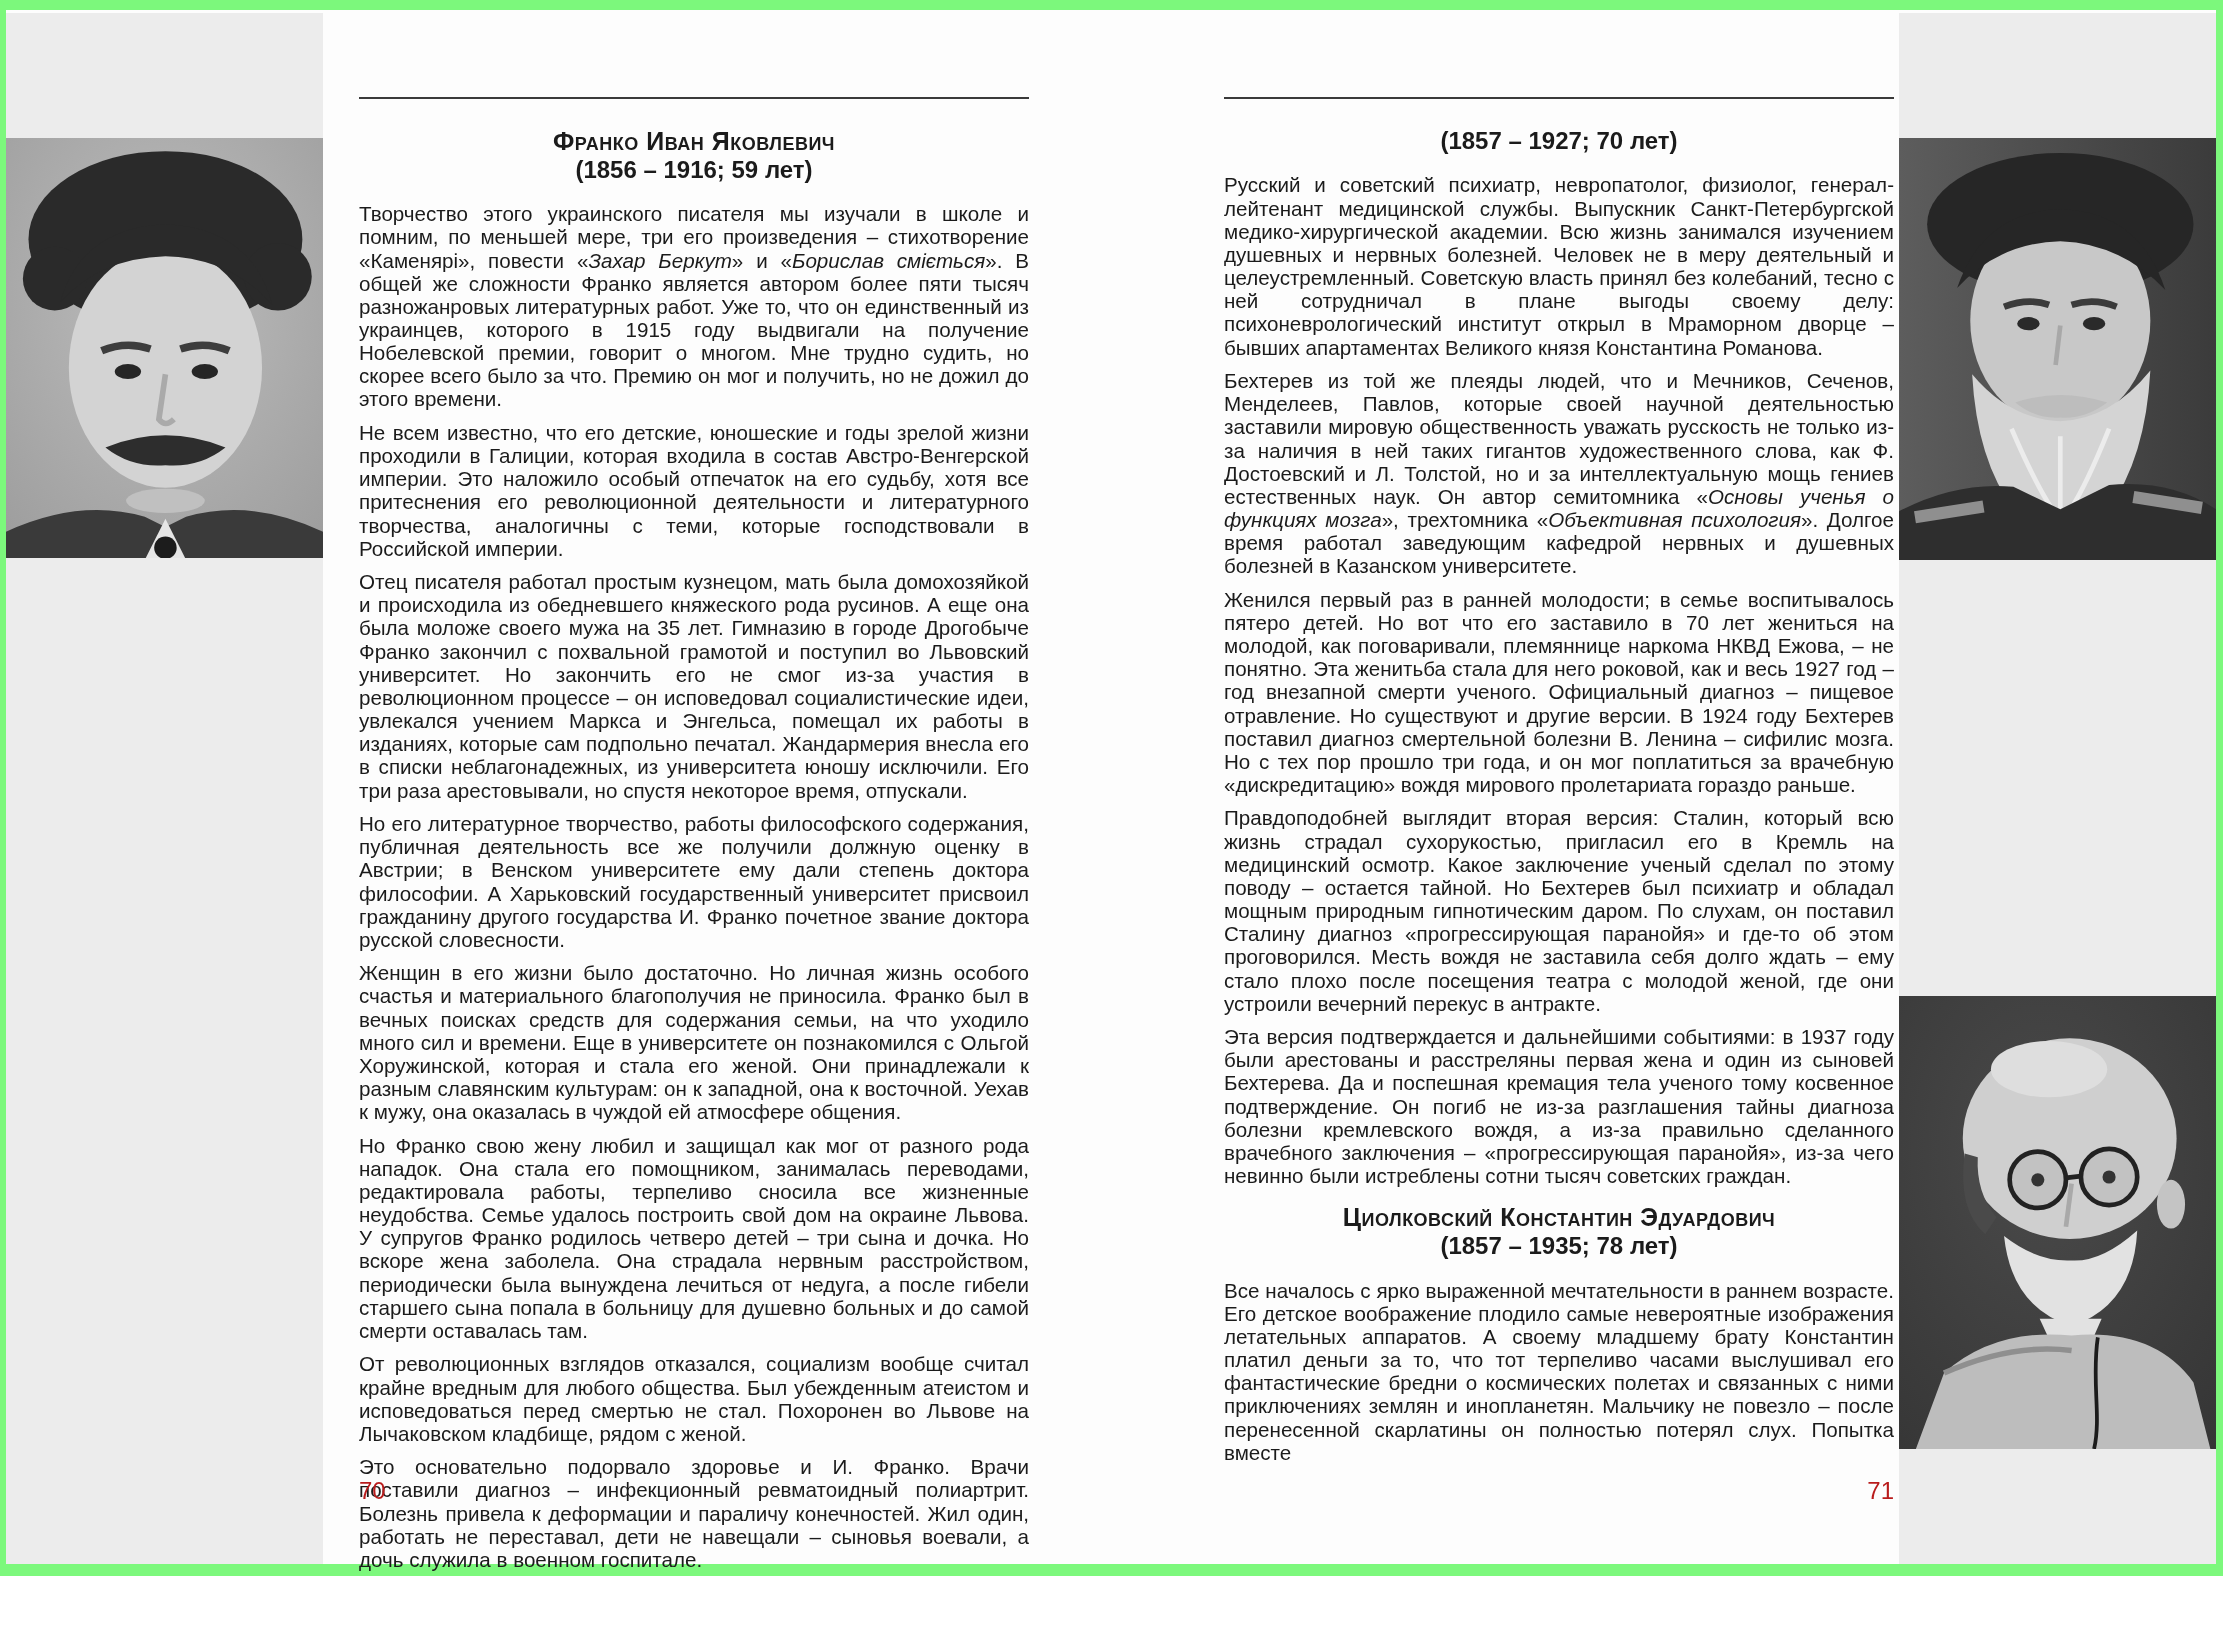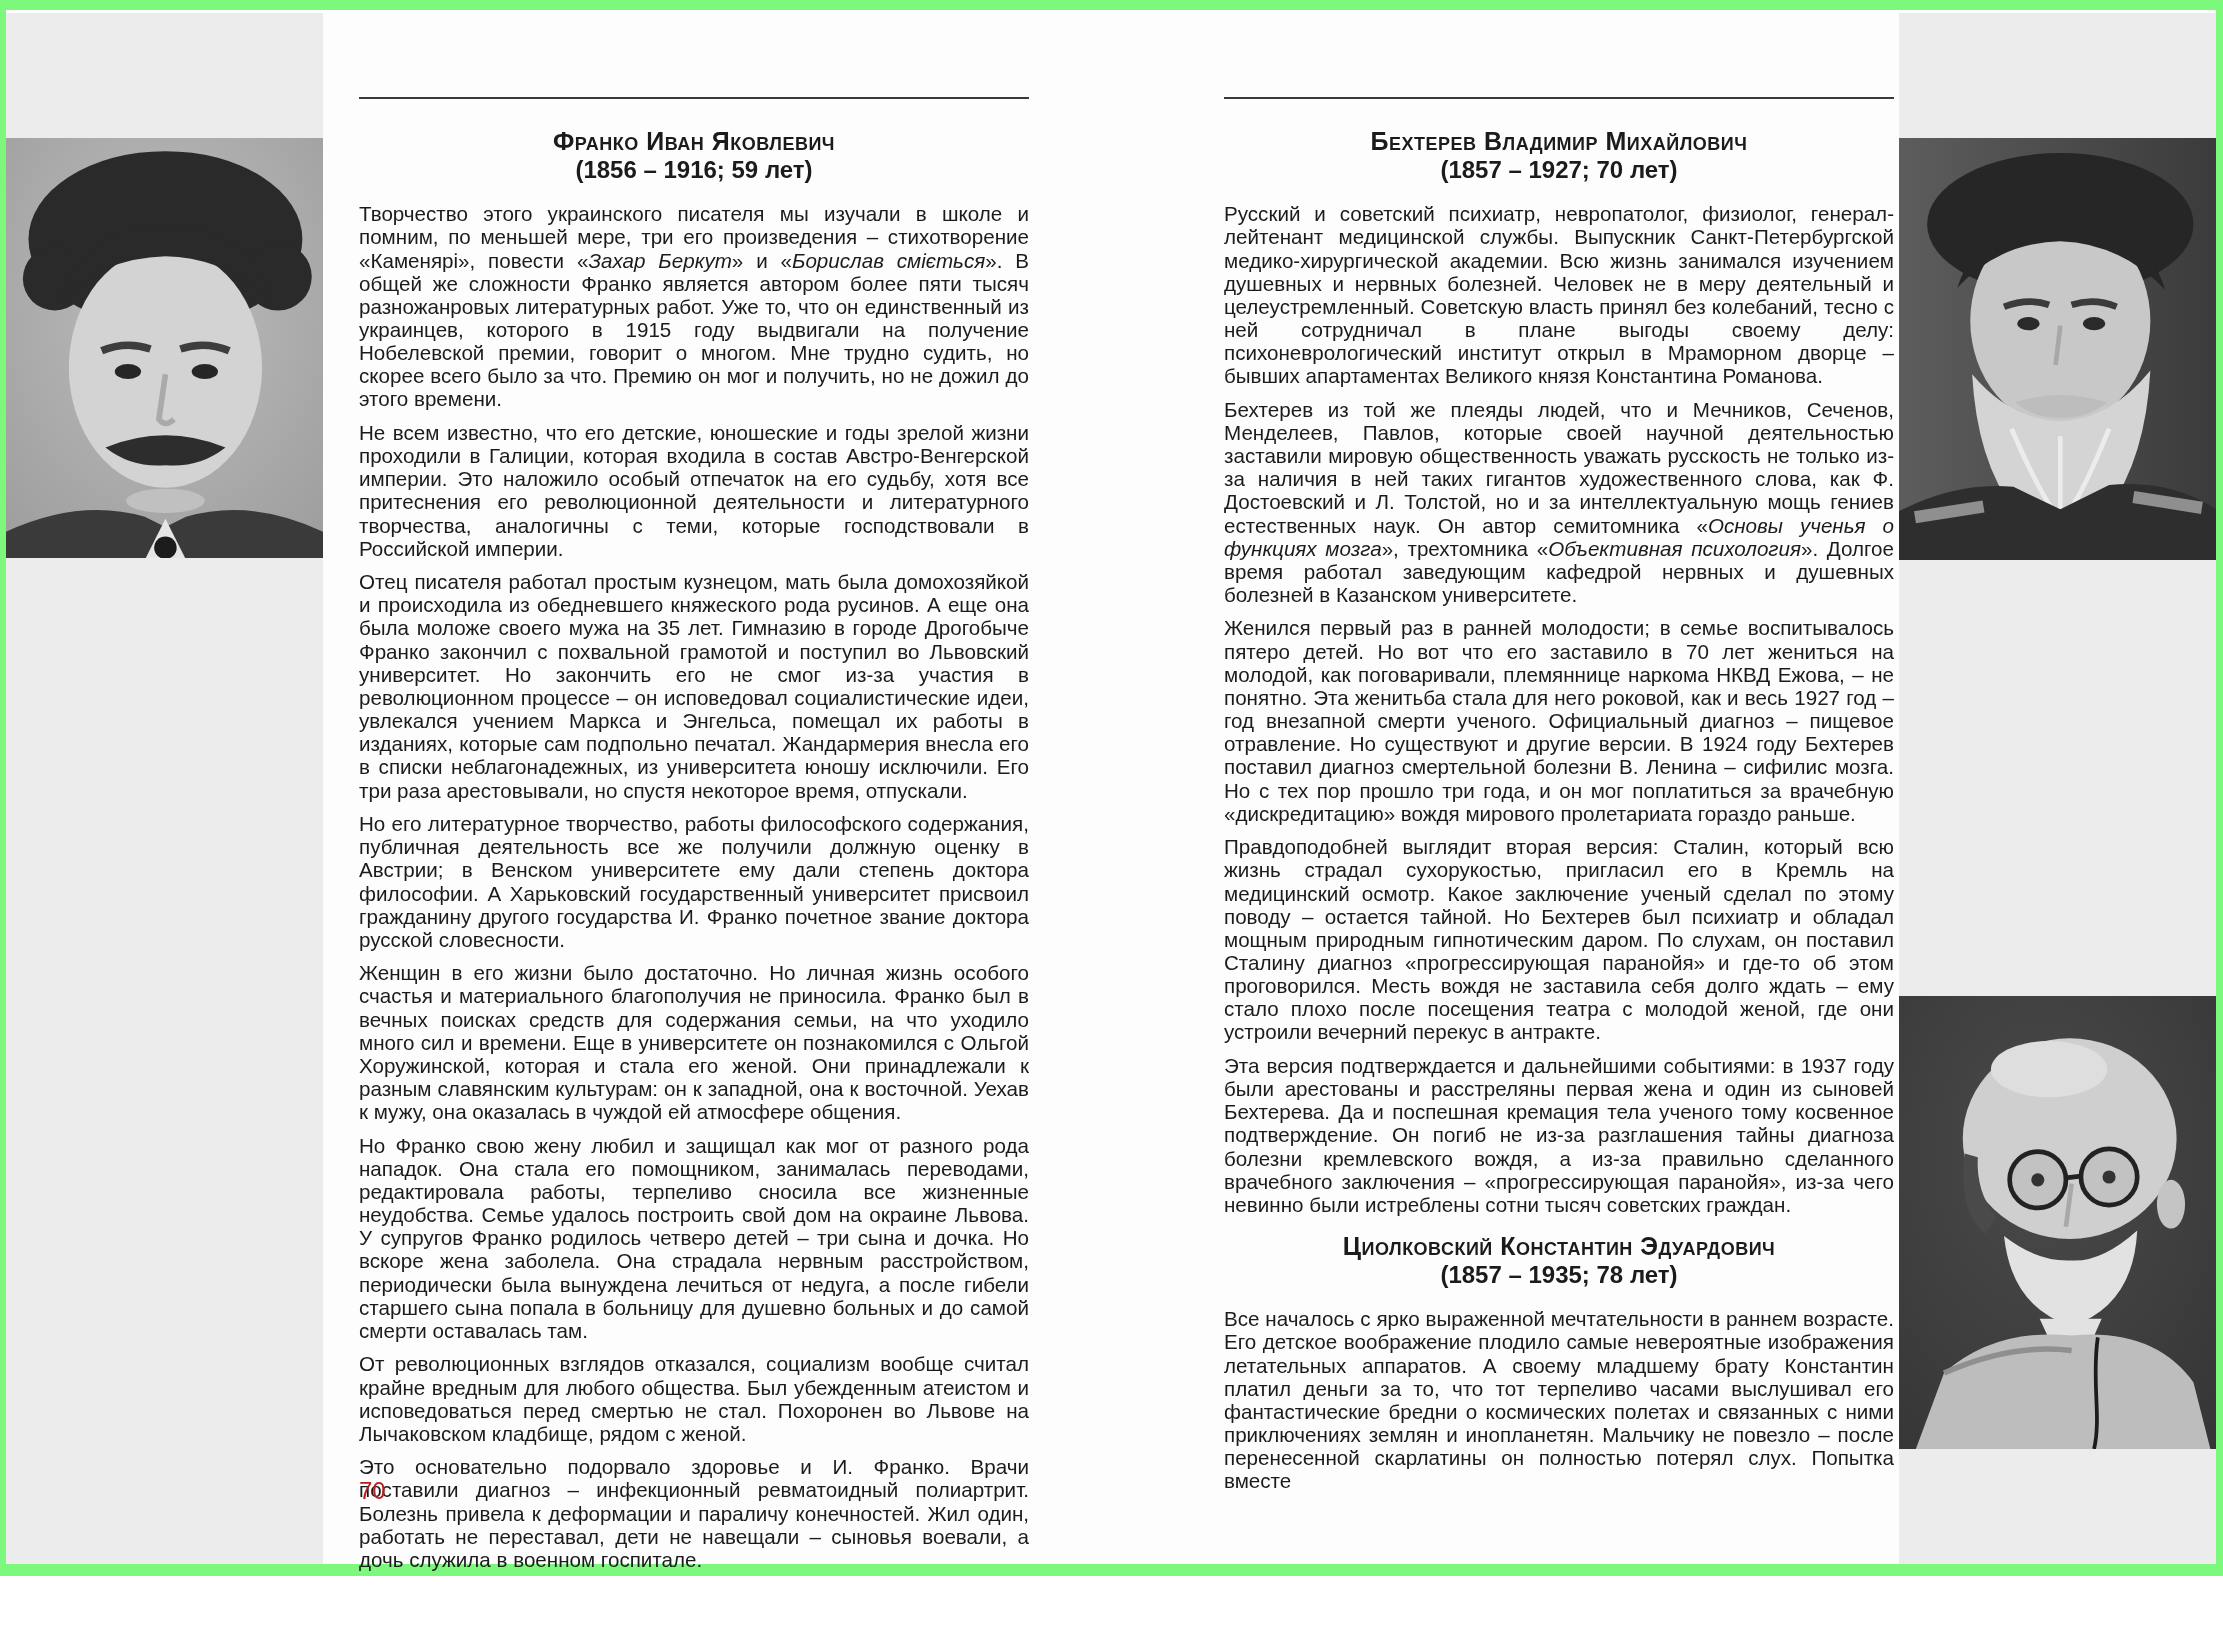--- a/index.html
+++ b/index.html
@@ -155,31 +155,31 @@
     <p class="body"><span>Но его литературное творчество, работы философского содержания, публичная деятельность все же получили должную оценку в Австрии; в Венском университете ему дали степень доктора философии. А Харьковский государственный университет присвоил гражданину другого государства И. Франко почетное звание доктора русской словесности.</span></p>
     <p class="body"><span>Женщин в его жизни было достаточно. Но личная жизнь особого счастья и материального благополучия не приносила. Франко был в вечных поисках средств для содержания семьи, на что уходило много сил и времени. Еще в университете он познакомился с Ольгой Хоружинской, которая и стала его женой. Они принадлежали к разным славянским культурам: он к западной, она к восточной. Уехав к мужу, она оказалась в чуждой ей атмосфере общения.</span></p>
     <p class="body"><span>Но Франко свою жену любил и защищал как мог от разного рода нападок. Она стала его помощником, занималась переводами, редактировала работы, терпеливо сносила все жизненные неудобства. Семье удалось построить свой дом на окраине Львова. У супругов Франко родилось четверо детей – три сына и дочка. Но вскоре жена заболела. Она страдала нервным расстройством, периодически была вынуждена лечиться от недуга, а после гибели старшего сына попала в больницу для душевно больных и до самой смерти оставалась там.</span></p>
     <p class="body"><span>От революционных взглядов отказался, социализм вообще считал крайне вредным для любого общества. Был убежденным атеистом и исповедоваться перед смертью не стал. Похоронен во Львове на Лычаковском кладбище, рядом с женой.</span></p>
     <p class="body"><span>Это основательно подорвало здоровье и И. Франко. Врачи поставили диагноз – инфекционный ревматоидный полиартрит. Болезнь привела к деформации и параличу конечностей. Жил один, работать не переставал, дети не навещали – сыновья воевали, а дочь служила в военном госпитале.</span></p>
   </div>
 
   <div class="page-col col-right" lang="ru">
     <div class="top-rule"></div>
 
-    <h2 class="person-title">Бехтерев Владимир Михайлович</h2>
     <div class="person-sub">(1857 – 1927; 70 лет)</div>
     <p class="body"><span>Русский и советский психиатр, невропатолог, физиолог, генерал-лейтенант медицинской службы. Выпускник Санкт-Петербургской медико-хирургической академии. Всю жизнь занимался изучением душевных и нервных болезней. Человек не в меру деятельный и целеустремленный. Советскую власть принял без колебаний, тесно с ней сотрудничал в плане выгоды своему делу: психоневрологический институт открыл в Мраморном дворце – бывших апартаментах Великого князя Константина Романова.</span></p>
     <p class="body"><span>Бехтерев из той же плеяды людей, что и Мечников, Сеченов, Менделеев, Павлов, которые своей научной деятельностью заставили мировую общественность уважать русскость не только из-за наличия в ней таких гигантов художественного слова, как Ф. Достоевский и Л. Толстой, но и за интеллектуальную мощь гениев естественных наук. Он автор семитомника «</span><em>Основы ученья о функциях мозга</em><span>», трехтомника «</span><em>Объективная психология</em><span>». Долгое время работал заведующим кафедрой нервных и душевных болезней в Казанском университете.</span></p>
     <p class="body"><span>Женился первый раз в ранней молодости; в семье воспитывалось пятеро детей. Но вот что его заставило в 70 лет жениться на молодой, как поговаривали, племяннице наркома НКВД Ежова, – не понятно. Эта женитьба стала для него роковой, как и весь 1927 год – год внезапной смерти ученого. Официальный диагноз – пищевое отравление. Но существуют и другие версии. В 1924 году Бехтерев поставил диагноз смертельной болезни В. Ленина – сифилис мозга. Но с тех пор прошло три года, и он мог поплатиться за врачебную «дискредитацию» вождя мирового пролетариата гораздо раньше.</span></p>
     <p class="body"><span>Правдоподобней выглядит вторая версия: Сталин, который всю жизнь страдал сухорукостью, пригласил его в Кремль на медицинский осмотр. Какое заключение ученый сделал по этому поводу – остается тайной. Но Бехтерев был психиатр и обладал мощным природным гипнотическим даром. По слухам, он поставил Сталину диагноз «прогрессирующая паранойя» и где-то об этом проговорился. Месть вождя не заставила себя долго ждать – ему стало плохо после посещения театра с молодой женой, где они устроили вечерний перекус в антракте.</span></p>
     <p class="body"><span>Эта версия подтверждается и дальнейшими событиями: в 1937 году были арестованы и расстреляны первая жена и один из сыновей Бехтерева. Да и поспешная кремация тела ученого тому косвенное подтверждение. Он погиб не из-за разглашения тайны диагноза болезни кремлевского вождя, а из-за правильно сделанного врачебного заключения – «прогрессирующая паранойя», из-за чего невинно были истреблены сотни тысяч советских граждан.</span></p>
 
     <div class="section-gap">
       <h2 class="person-title">Циолковский Константин Эдуардович</h2>
       <div class="person-sub">(1857 – 1935; 78 лет)</div>
       <p class="body"><span>Все началось с ярко выраженной мечтательности в раннем возрасте. Его детское воображение плодило самые невероятные изображения летательных аппаратов. А своему младшему брату Константин платил деньги за то, что тот терпеливо часами выслушивал его фантастические бредни о космических полетах и связанных с ними приключениях землян и инопланетян. Мальчику не повезло – после перенесенной скарлатины он полностью потерял слух. Попытка вместе</span></p>
     </div>
   </div>
 
   <div class="page-number pn-left">70</div>
+  <div class="page-number pn-right">71</div>
 
 </div>
 
 
 </body></html>

